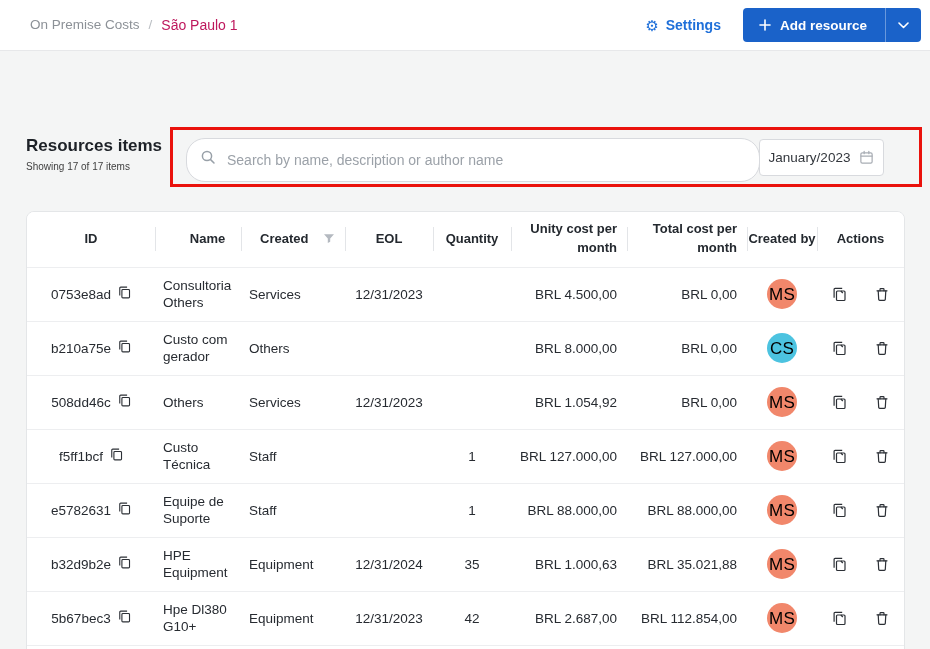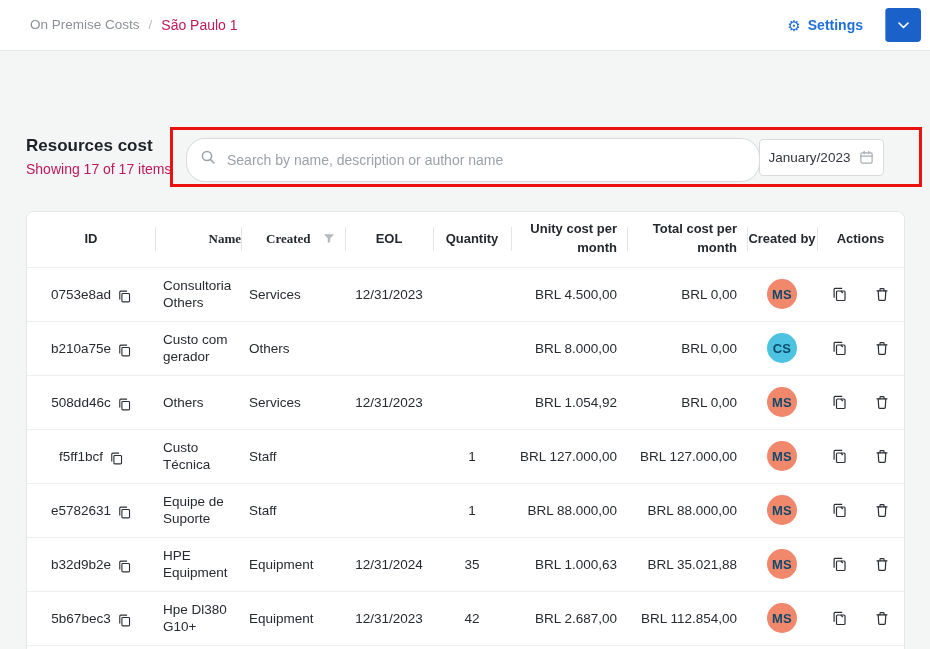--- a/index.html
+++ b/index.html
@@ -40,21 +40,21 @@
     width: 36px; display: flex; align-items: center; justify-content: center;
     border: none; border-left: 1px solid rgba(255,255,255,0.35);
     background: none; cursor: pointer;
   }
 
   
   .content { position: relative; height: 597px; }
 
   .page-heading { position: absolute; left: 26px; top: 85px; }
   .page-title { font-size: 17px; font-weight: 700; color: #1d2127; line-height: 20px; }
-  .page-subtitle { margin-top: 5px; font-size: 14px; color: #be185d; }
+  .page-subtitle { margin-top: 5px; font-size: 10px; color: #404040; }
 
   .annotation {
     position: absolute; left: 170px; top: 76px; width: 752px; height: 60px;
     border: 3px solid var(--annotation-red, #ea120c);
     pointer-events: none; z-index: 5;
   }
 
   .search-box { position: absolute; left: 186px; top: 87px; width: 574px; height: 44px; }
   .search-box input {
     width: 100%; height: 100%; border: 1px solid #d8dade; border-radius: 19px;
@@ -84,41 +84,41 @@
   thead th {
     height: 55px; font-size: 13px; font-weight: 700; color: #24292f;
     vertical-align: middle; position: relative; line-height: 1.45;
     border-bottom: 1px solid #edeef0; background: #fff;
   }
   thead th + th::before {
     content: ""; position: absolute; left: 0; top: 50%; transform: translateY(-50%);
     width: 1px; height: 24px; background: #e3e5e8;
   }
   th.h-center { text-align: center; }
-  th.h-left { text-align: right; padding-left: 25px; font-family: Liberation Serif, serif; }
+  th.h-left { text-align: center; padding-left: 19px; }
   th.h-right { text-align: right; padding-right: 10px; }
   .th-cat { display: flex; align-items: center; padding-right: 10px; }
   .th-cat .funnel { margin-left: auto; display: inline-flex; }
 
   tbody td {
     height: 54px; font-size: 13.5px; color: #272b31; vertical-align: middle;
     border-bottom: 1px solid #edeef0; line-height: 17px; background: #fff;
   }
   td.c-id { text-align: center; }
-  .id-wrap { display: inline-flex; align-items: flex-end; gap: 7px; }
+  .id-wrap { display: inline-flex; align-items: flex-start; gap: 7px; }
   td.c-name, td.c-cat { text-align: left; padding-left: 8px; padding-right: 6px; }
   td.c-eol, td.c-qty { text-align: center; }
   td.c-unit, td.c-total { text-align: right; padding-right: 10px; }
   td.c-avatar { text-align: center; }
   td.c-actions { text-align: center; }
 
   .avatar {
     display: inline-flex; align-items: center; justify-content: center;
     width: 30px; height: 30px; border-radius: 50%;
-    color: #0c4a6e; font-size: 13px; font-weight: 700; letter-spacing: 0.2px;
+    color: #000000; font-size: 17px; font-weight: 400; letter-spacing: 0.2px;
   }
   .icon-btn {
     background: none; border: none; cursor: pointer; padding: 0;
     display: inline-flex; align-items: center; justify-content: center; vertical-align: middle;
   }
   td.c-actions .icon-btn + .icon-btn { margin-left: 25px; }
 </style>
 </head>
 <body>
 
@@ -127,35 +127,44 @@
     <span class="parent">On Premise Costs</span>
     <span class="sep">/</span>
     <span class="current">São Paulo 1</span>
   </div>
   <div class="topbar-right">
     <button class="settings-link">
       <span class="gear">⚙</span>
       <span>Settings</span>
     </button>
     <div class="add-btn-group">
+      <button class="add-btn-main">
+        <span style="display:inline-flex">
+          <svg width="12" height="12" viewBox="0 0 12 12" fill="none" stroke="#fff" stroke-width="1.6" stroke-linecap="round">
+              <line x1="6" y1="1" x2="6" y2="11"></line>
+              <line x1="1" y1="6" x2="11" y2="6"></line>
+            </svg>
+        </span>
+        <span>Add resource</span>
+      </button>
       <button class="add-btn-caret">
         <span style="display:inline-flex">
           <svg width="11" height="7" viewBox="0 0 11 7" fill="none" stroke="#fff" stroke-width="1.6" stroke-linecap="round" stroke-linejoin="round">
               <polyline points="1,1 5.5,5.5 10,1"></polyline>
             </svg>
         </span>
       </button>
     </div>
   </div>
 </div>
 
 <div class="content">
 
   <div class="page-heading">
-    <div class="page-title">Resources cost</div>
+    <div class="page-title">Resources items</div>
     <div class="page-subtitle">Showing 17 of 17 items</div>
   </div>
 
   <div class="annotation"></div>
 
   <div class="search-box">
     <span class="mag">
       <svg width="16" height="16" viewBox="0 0 16 16" fill="none" stroke="#98a0a8" stroke-width="1.5" stroke-linecap="round">
           <circle cx="7" cy="7" r="4.6"></circle>
           <line x1="10.6" y1="10.6" x2="14" y2="14"></line>

